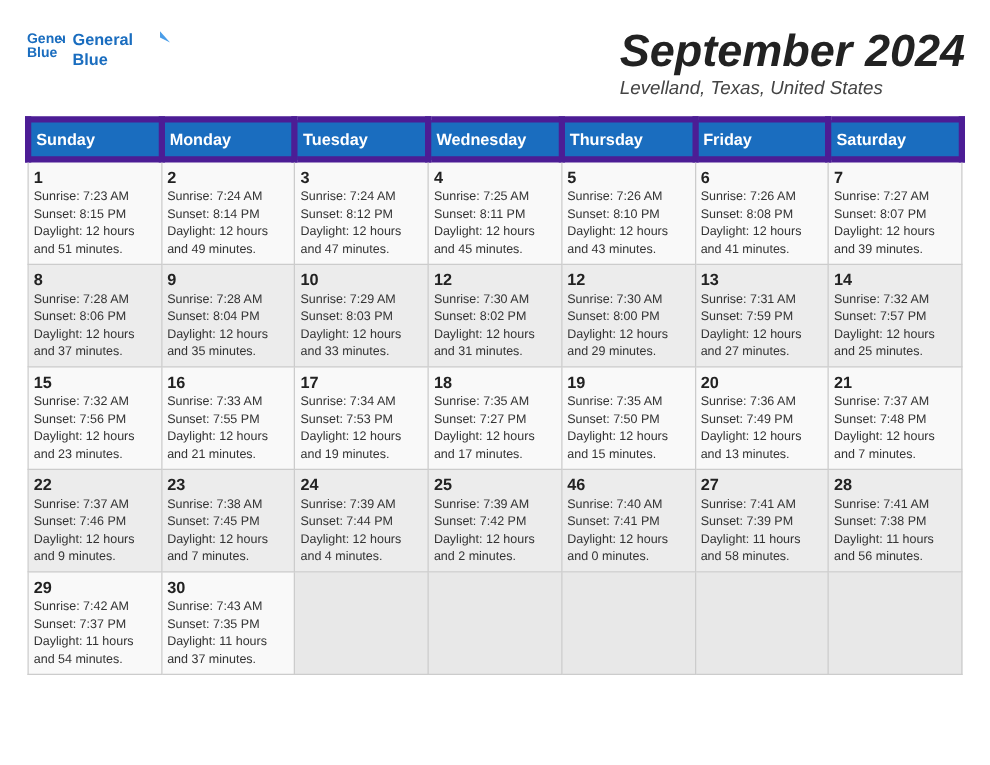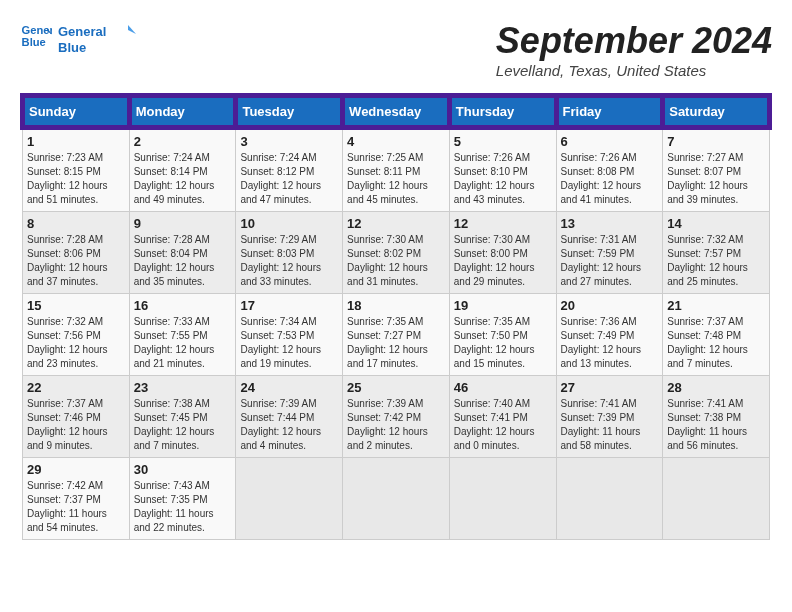--- a/index.html
+++ b/index.html
@@ -360,21 +360,21 @@
           <span>Sunrise: 7:42 AM</span><br>
           <span>Sunset: 7:37 PM</span><br>
           <span>Daylight: 11 hours and 54 minutes.</span>
         </div>
       </td>
         <td>
         <span class="day-num">30</span>
         <div class="cell-text">
           <span>Sunrise: 7:43 AM</span><br>
           <span>Sunset: 7:35 PM</span><br>
-          <span>Daylight: 11 hours and 22 minutes.</span>
+          <span>Daylight: 11 hours and 37 minutes.</span>
         </div>
       </td>
         <td class="empty-cell"></td>
         <td class="empty-cell"></td>
         <td class="empty-cell"></td>
         <td class="empty-cell"></td>
         <td class="empty-cell"></td>
       </tr>
     </tbody>
 </table>

